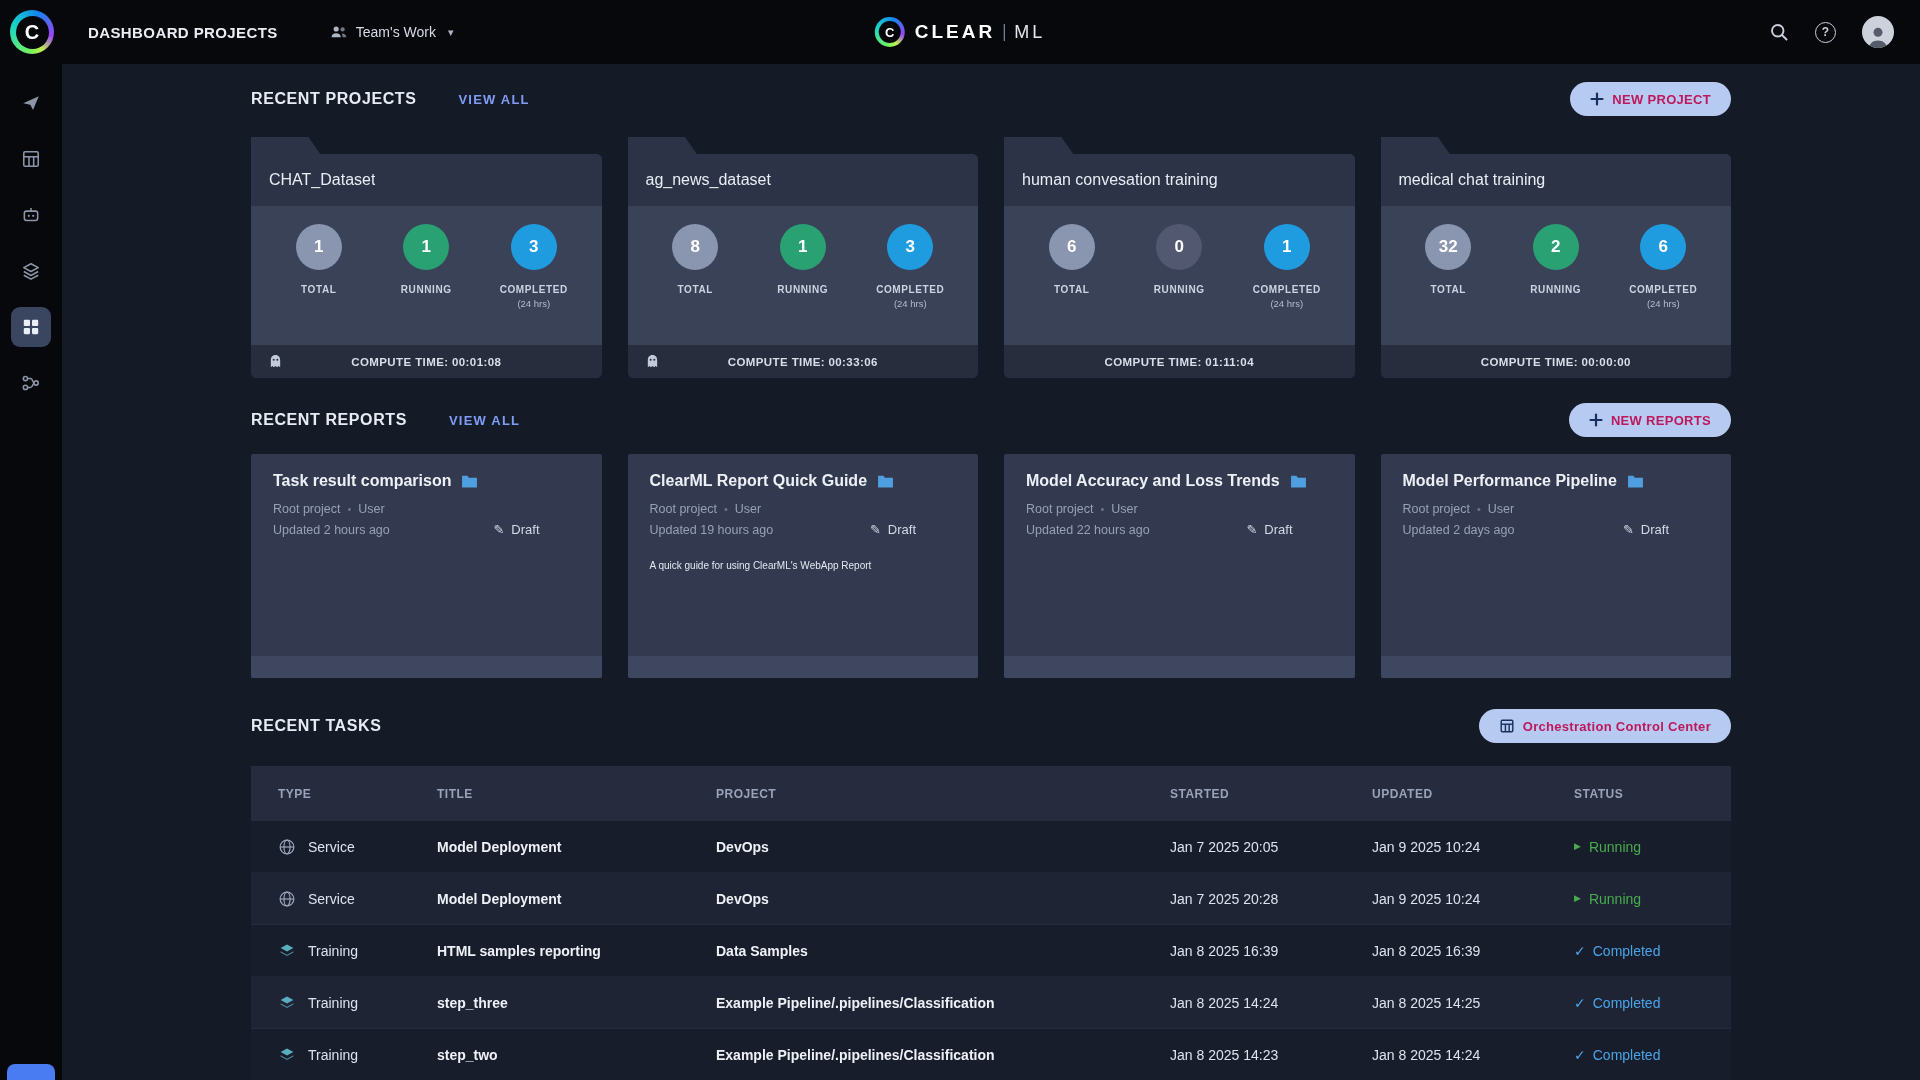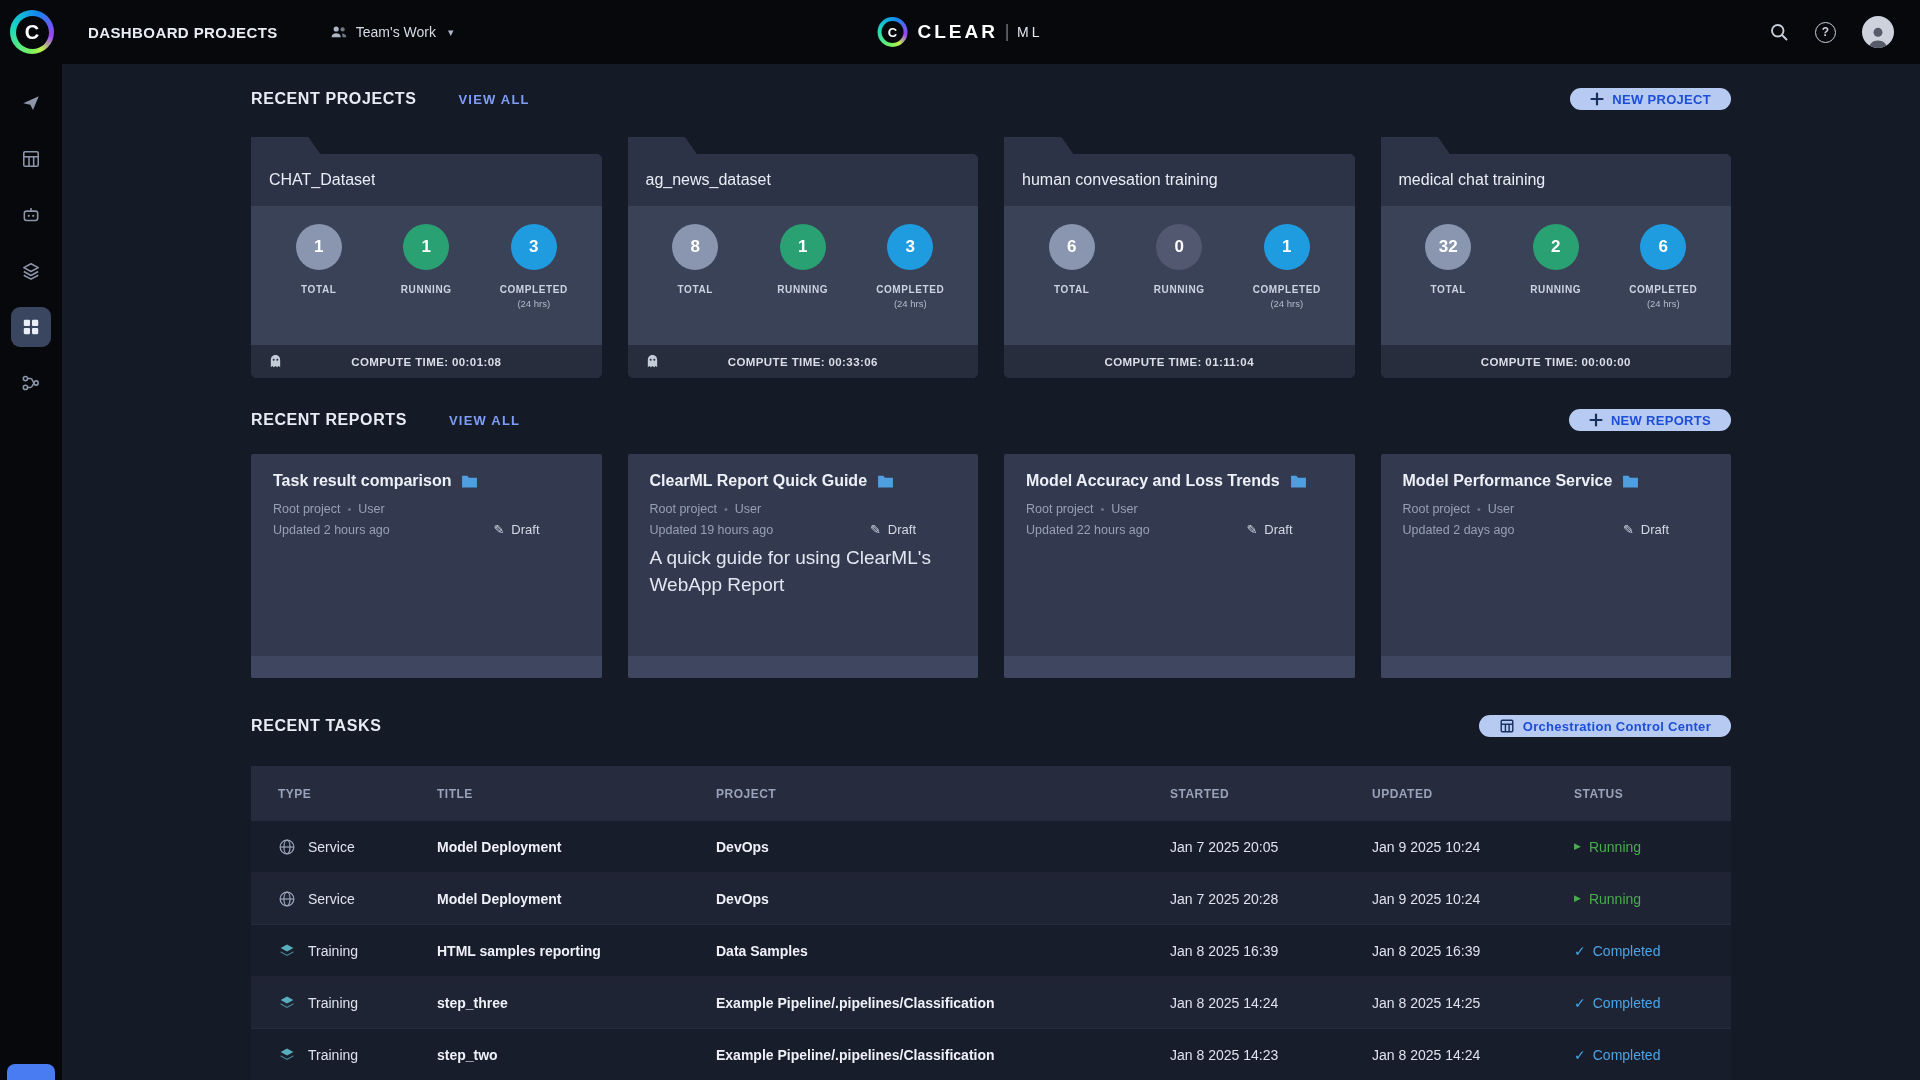--- a/index.html
+++ b/index.html
@@ -16,40 +16,40 @@
   .ring-sm .ring-in { width:22px; height:22px; font-size:13px; }
   .ring-in { border-radius:50%; background:#05070a; color:#fff; font-weight:800; display:flex; align-items:center; justify-content:center; }
   .tb-title { margin-left:24px; font-size:15px; font-weight:700; color:#e9edf3; letter-spacing:.4px; }
   .workspace { margin-left:52px; display:flex; align-items:center; gap:8px; color:#d5dae4; font-size:14px; cursor:pointer; }
   .workspace svg { color:#aeb6c6; }
   .caret { color:#aeb6c6; font-size:11px; margin-left:4px; }
   .center-logo { position:absolute; left:50%; top:0; height:64px; transform:translateX(-50%); display:flex; align-items:center; gap:10px; }
   .logo-word { display:flex; align-items:center; }
   .logo-clear { font-size:19px; font-weight:800; letter-spacing:3px; color:#fff; }
   .logo-bar { width:1px; height:17px; background:#9aa2b4; margin:0 9px; }
-  .logo-ml { font-size:14px; font-weight:400; letter-spacing:3px; color:#e2e6ef; }
+  .logo-ml { font-size:18px; font-weight:400; letter-spacing:3px; color:#e2e6ef; }
   .tb-right { margin-left:auto; display:flex; align-items:center; gap:26px; padding-right:26px; }
   .icon-btn { display:flex; align-items:center; justify-content:center; color:#c9cfdb; cursor:pointer; }
   .help-circle { width:21px; height:21px; border:1.6px solid #c9cfdb; border-radius:50%; font-size:12px; font-weight:700; color:#c9cfdb; display:flex; align-items:center; justify-content:center; }
   .avatar { width:32px; height:32px; border-radius:50%; background:#ccd1dc; display:flex; align-items:flex-end; justify-content:center; overflow:hidden; }
 
   
   .sidebar { position:absolute; top:64px; left:0; bottom:0; width:62px; background:#06080c; padding-top:11px; display:flex; flex-direction:column; align-items:center; z-index:4; }
   .side-item { width:62px; height:56px; display:flex; align-items:center; justify-content:center; color:#8d95a9; cursor:pointer; }
   .side-item .pad { width:40px; height:40px; border-radius:9px; display:flex; align-items:center; justify-content:center; }
   .side-item.selected .pad { background:#3a455f; color:#e9eef8; }
   .side-bottom-tab { position:absolute; bottom:0; left:7px; width:48px; height:16px; background:#497bf3; border-radius:8px 8px 0 0; }
 
   
   .main { position:absolute; top:64px; left:62px; right:0; bottom:0; background:#151a27; overflow:hidden; }
   .content { width:1480px; margin:0 auto; }
   .section-head { display:flex; align-items:center; height:36px; }
   .section-head h2 { font-size:16px; font-weight:700; letter-spacing:.6px; color:#e7ebf3; }
   .view-all { margin-left:42px; font-size:13px; font-weight:700; letter-spacing:1.2px; color:#7f9cf7; cursor:pointer; text-decoration:none; }
-  .pill { margin-left:auto; height:22px; border:none; border-radius:17px; background:#b7cbf2; color:#1d4ed8; font-family:inherit; font-size:13px; font-weight:700; letter-spacing:.3px; padding:6px 20px; display:flex; align-items:center; gap:8px; cursor:pointer; }
+  .pill { margin-left:auto; height:34px; border:none; border-radius:17px; background:#b7cbf2; color:#be185d; font-family:inherit; font-size:13px; font-weight:700; letter-spacing:.3px; padding:6px 20px; display:flex; align-items:center; gap:8px; cursor:pointer; }
 
   .cards { display:grid; grid-template-columns:repeat(4,1fr); gap:26px; }
 
   
   .proj-wrap { margin-top:37px; } 
   .project-card { position:relative; height:224px; background:#3a4258; border-radius:0 6px 6px 6px; cursor:pointer; }
   .tabfold { position:absolute; top:-17px; left:0; width:70px; height:18px; background:#2c3346; clip-path:polygon(0 0,82% 0,100% 100%,0 100%); }
   .card-top { height:52px; background:#2c3346; border-radius:0 6px 0 0; display:flex; align-items:center; padding:16px 18px; }
   .card-title { font-size:16px; font-weight:500; color:#e9edf5; white-space:nowrap; overflow:hidden; text-overflow:ellipsis; }
   .card-stats { height:139px; display:flex; justify-content:space-around; padding:18px 14px 0; }
@@ -68,21 +68,21 @@
   
   .reports-cards { margin-top:16px; }
   .report-card { position:relative; height:224px; background:#333a4f; border-radius:2px; padding:18px 22px 0; cursor:pointer; overflow:hidden; }
   .rc-head { display:flex; align-items:center; }
   .rc-title { font-size:16px; font-weight:600; color:#edf0f7; }
   .folder-icon { margin-left:10px; color:#4f9ee0; display:flex; }
   .rc-meta { margin-top:12px; font-size:12.5px; color:#96a0b6; display:flex; align-items:center;text-align:center; }
   .rc-meta .dot { margin:0 7px; color:#6d7790; font-size:11px; }
   .rc-row { margin-top:6px; display:flex; align-items:center; font-size:12.5px; color:#96a0b6; }
   .rc-draft { margin-left:auto; margin-right:40px; color:#d3d9e5; font-size:13px; display:flex; align-items:center; gap:7px; }
-  .rc-desc { margin-top:8px; font-size:19px; color:#e2e7f1; line-height:1.4; }
+  .rc-desc { margin-top:22px; font-size:10px; color:#e2e7f1; line-height:1.4; }
   .rc-footer { position:absolute; left:0; right:0; bottom:0; height:22px; background:#3e4660; }
 
   
   .tbl { margin-top:22px; }
   .thead, .trow { display:grid; grid-template-columns:159px 279px 454px 202px 202px 1fr; align-items:center; padding-left:27px; }
   .thead { height:55px; background:#262c3e; }
   .thead span { font-size:12px; font-weight:700; letter-spacing:.5px; color:#99a2b8; }
   .trow { height:52px; border-bottom:1px solid rgba(255,255,255,.04); cursor:pointer; }
   .trow:nth-child(odd) { background:#1e2434; }
   .trow:nth-child(even) { background:#181d2b; }
@@ -441,21 +441,21 @@
               <span>✎</span>
               <span>Draft</span>
             </span>
           </div>
           <div class="rc-desc"></div>
           <div class="rc-footer"></div>
         </div>
 
         <div class="report-card">
           <div class="rc-head">
-            <span class="rc-title">Model Performance Service</span>
+            <span class="rc-title">Model Performance Pipeline</span>
             <span class="folder-icon">
               <svg width="17" height="15" viewBox="0 0 16 14" fill="currentColor">
                   <path d="M1 1.5h5l1.4 2H15v9.2H1z"></path>
                 </svg>
             </span>
           </div>
           <div class="rc-meta">
             <span>Root project</span>
             <span class="dot">•</span>
             <span>User</span>

